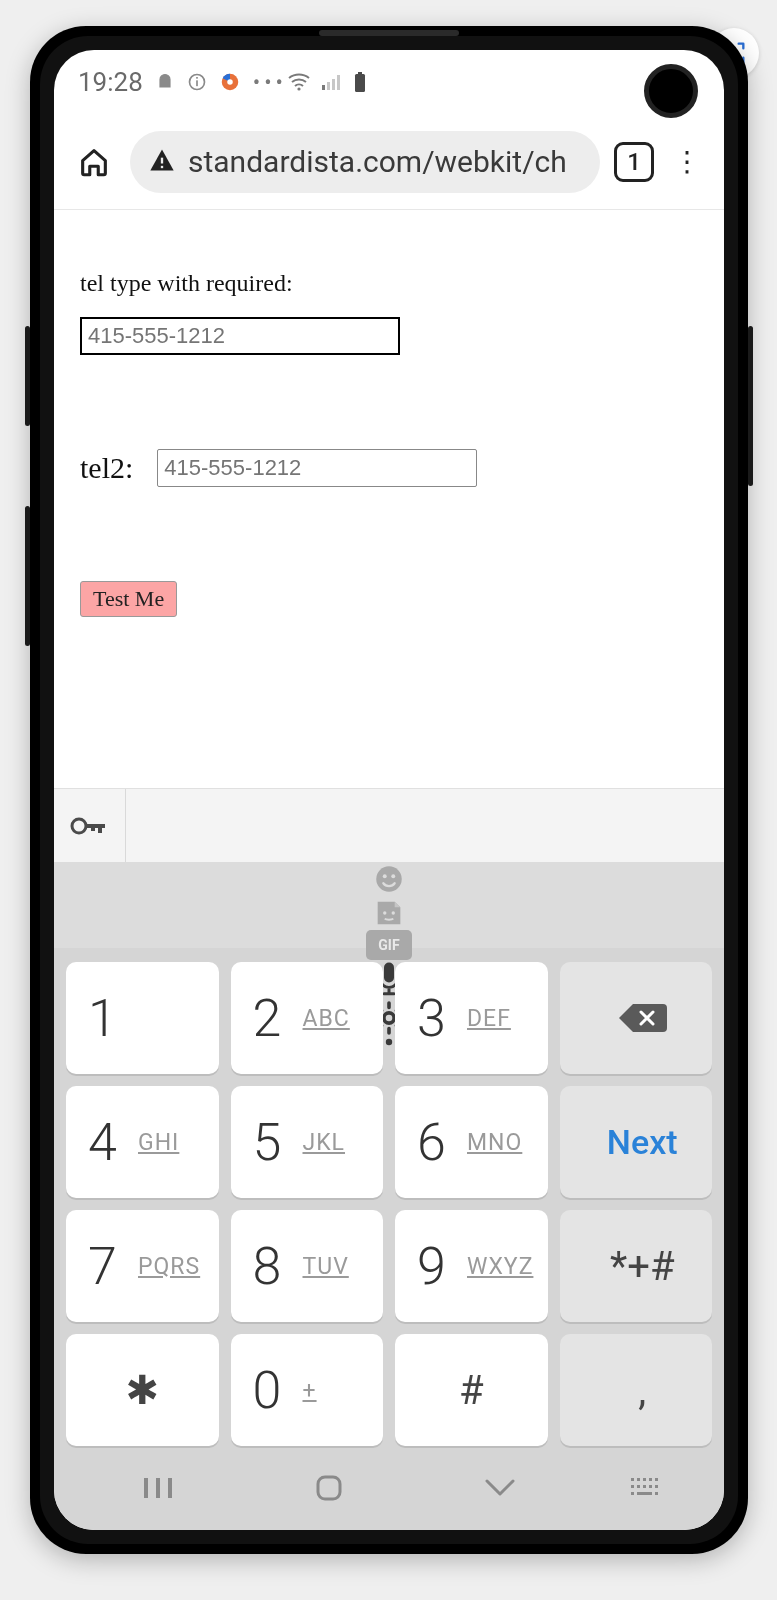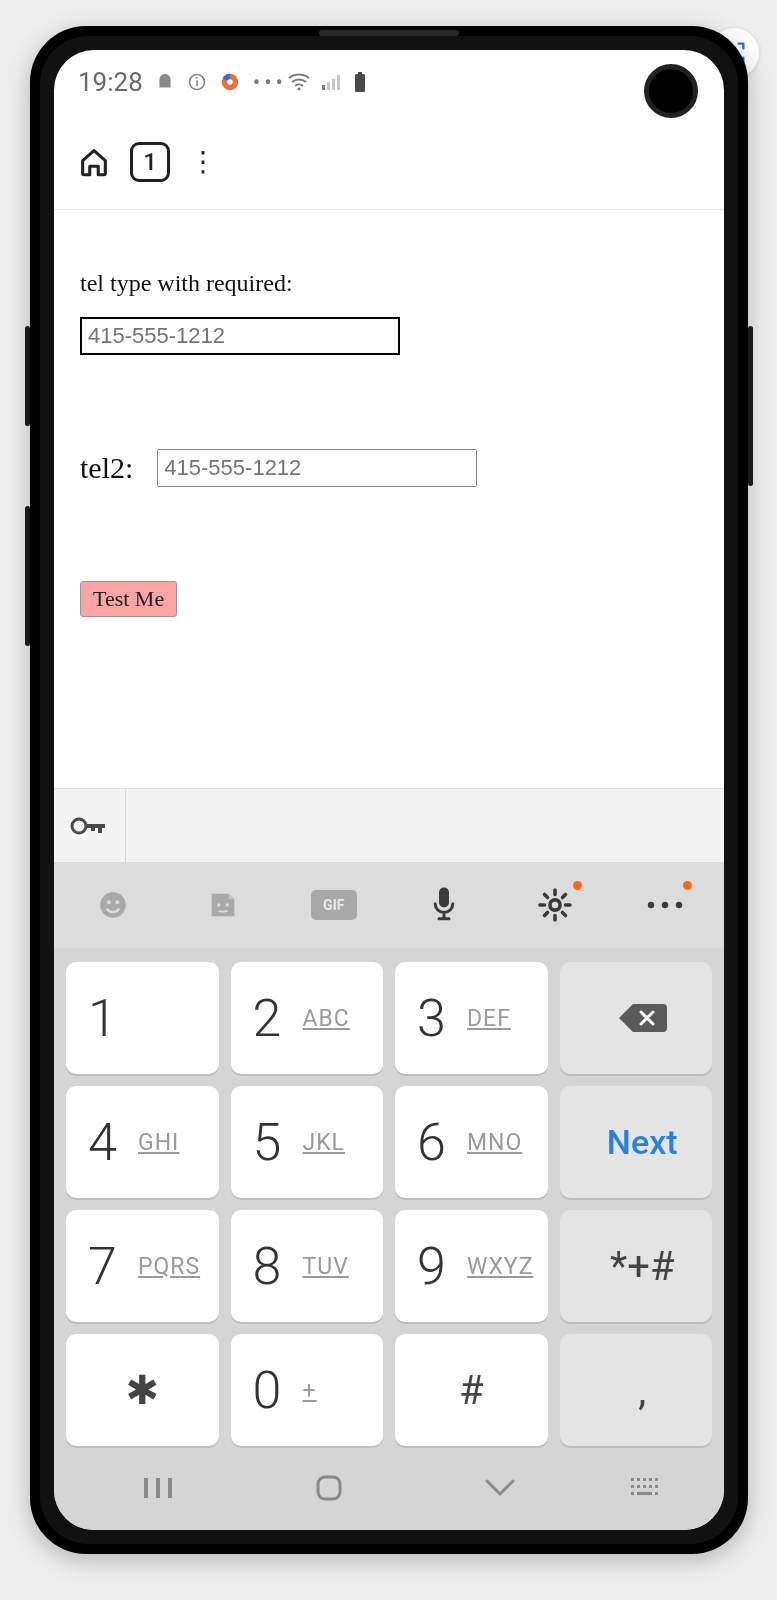--- a/index.html
+++ b/index.html
@@ -100,20 +100,21 @@
   .suggest-key {
     width:72px; border-right:1px solid #d9d9d9;
     display:flex; align-items:center; justify-content:center; color:#4d4d4d;
   }
   .suggest-rest { flex:1; }
 
   
   .kbd-toolbar {
     height:86px; background:#dcdcdc; display:flex; align-items:center; justify-content:space-between;
     padding: 0 24px;
+    flex-direction: column;
   }
   .kbd-toolbar .ticon { width:70px; height:52px; display:flex; align-items:center; justify-content:center; position:relative; }
   .gif-chip { width:46px; height:30px; background:#a9a9a9; border-radius:5px; color:#e9e9e9; font-size:14px; font-weight:bold; display:flex; align-items:center; justify-content:center; }
   .orange-dot::after { content:""; position:absolute; top:2px; right:8px; width:9px; height:9px; background:#f76a1e; border-radius:50%; }
 
   
   .keypad { background:#d5d5d5; padding: 14px 12px 6px 12px; display:grid; grid-template-columns: repeat(4, 1fr); gap:12px; }
   .key {
     height:112px; background:#fff; border-radius:10px; box-shadow: 0 2px 0 #bdbdbd;
     display:flex; align-items:center; justify-content:center; position:relative;
@@ -200,20 +201,30 @@
               </svg>
           </span>
         </div>
       </div>
 
       <div class="chrome-bar">
         <div class="home-btn">
           <svg width="34" height="34" viewBox="0 0 24 24">
               <path d="M4 11l8-7 8 7v9a1 1 0 01-1 1h-4v-6H9v6H5a1 1 0 01-1-1v-9z" fill="none" stroke="#222" stroke-width="2.2" stroke-linejoin="round"></path>
             </svg>
+        </div>
+        <div class="omnibox">
+          <span>
+            <svg width="28" height="28" viewBox="0 0 24 24">
+                <path d="M12 3l10 18H2L12 3z" fill="#222"></path>
+                <rect x="11" y="10" width="2" height="5" fill="#ededed"></rect>
+                <rect x="11" y="17" width="2" height="2" fill="#ededed"></rect>
+              </svg>
+          </span>
+          <span class="url">standardista.com/webkit/ch</span>
         </div>
         <div class="tab-count">
           <span>1</span>
         </div>
         <div class="kebab">
           <span>⋮</span>
         </div>
       </div>
 
       <div class="page">

